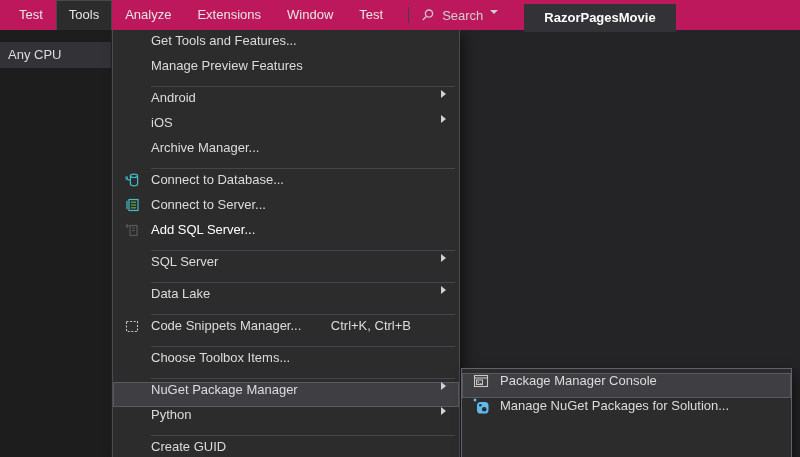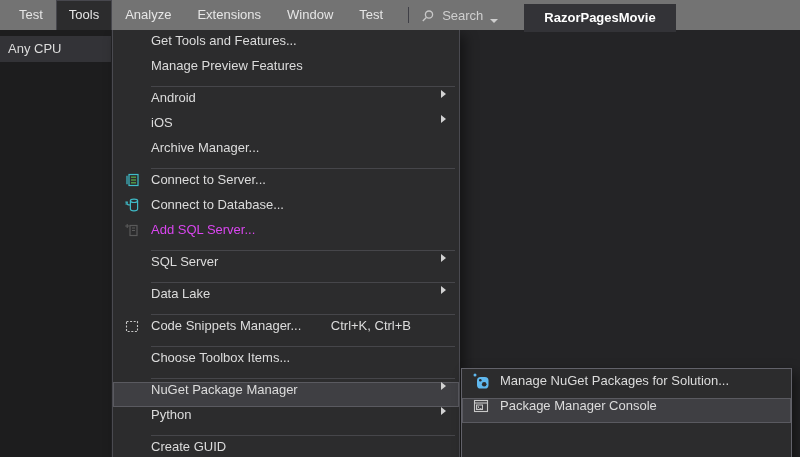--- a/index.html
+++ b/index.html
@@ -7,64 +7,64 @@
   body {
     position: relative;
     background: #242426;
     font-family: "Liberation Sans", sans-serif;
     color: #dcdcdc;
     font-size: 13px;
   }
   
   .menubar {
     position: absolute; top: 0; left: 0; width: 800px; height: 30px;
-    background: #737373; display: flex; align-items: center;
+    background: #be185d; display: flex; align-items: center;
     padding-left: 6px; z-index: 6;
   }
   .mb-item {
     padding: 0 13px; height: 30px; line-height: 29px;
     color: #e6e6e6; cursor: default; flex: none;
   }
   .mb-item.active {
     background: #2c2c2d;
     box-shadow: inset 1px 1px 0 #47474d, inset -1px 0 0 #47474d;
   }
   .mb-divider { width: 1px; height: 16px; background: #3f3f46; margin-left: 12px; flex: none; }
-  .searchbox { display: flex; align-items: flex-end; margin-left: 12px; color: #cfcfcf; flex: none; }
+  .searchbox { display: flex; align-items: flex-start; margin-left: 12px; color: #cfcfcf; flex: none; }
   .searchbox .s-label { margin: 0 7px 0 7px; }
   .caret-down {
     width: 0; height: 0; border-left: 4px solid transparent;
     border-right: 4px solid transparent; border-top: 4px solid #cfcfcf; margin-top: 2px;
   }
   .proj-badge {
     margin-left: 26px; background: #333337; color: #ffffff; font-weight: bold;
     height: 28px; line-height: 28px; padding: 0 20px; align-self: flex-start;
     margin-top: 4px; flex: none;
   }
   
   .left-panel { position: absolute; top: 30px; left: 0; width: 111px; height: 427px; background: #1d1d1e; }
   .anycpu {
-    margin-top: 6px; height: 26px; line-height: 26px; background: #333337;
+    margin-top: 12px; height: 26px; line-height: 26px; background: #333337;
     padding-left: 8px; color: #dcdcdc; cursor: default;
   }
   
   .menu-panel {
     position: absolute; top: 30px; left: 112px; width: 348px; height: 427px;
     background: #2c2c2d; padding-top: 3px; z-index: 5;
     border-left: 1px solid #4a4a50; border-right: 1px solid #4a4a50;
     box-shadow: 5px 5px 12px rgba(0,0,0,0.45);
   }
   .submenu-panel {
     position: absolute; top: 368px; left: 461px; width: 331px; height: 110px;
     background: #2c2c2d; padding-top: 4px; z-index: 7;
     border: 1px solid #62626a;
     box-shadow: 5px 5px 12px rgba(0,0,0,0.45);
   }
   .menu-row { display: flex; align-items: flex-start; height: 25px; color: #dcdcdc; cursor: default; }
-  .menu-row.disabled { color: #d946ef; }
+  .menu-row.disabled { color: #ffffff; }
   .menu-row.disabled svg * { stroke: #5a5a5a !important; fill-opacity: 0.4; }
   .menu-row.highlighted { background: #3f3f43; box-shadow: inset 0 0 0 1px #5a5a60; }
   .mi-icon { width: 38px; flex: none; display: flex; align-items: center; justify-content: center; }
   .mi-label { flex: none; white-space: nowrap; }
   .mi-fill { flex: 1; }
   .mi-shortcut { flex: none; margin-right: 30px; white-space: nowrap; }
   .mi-arrowcell { width: 18px; flex: none; display: flex; align-items: center; }
   .tri-right {
     width: 0; height: 0; border-top: 4px solid transparent;
     border-bottom: 4px solid transparent; border-left: 5px solid #d2d2d2;
@@ -134,46 +134,46 @@
     <div class="menu-row">
       <span class="mi-icon"></span>
       <span class="mi-label">Archive Manager...</span>
       <span class="mi-fill"></span>
       <span class="mi-arrowcell"></span>
     </div>
     <div class="menu-sep"></div>
     <div class="menu-row">
       <span class="mi-icon">
         <svg width="16" height="16" viewBox="0 0 16 16">
-      <rect x="5" y="2.5" width="9" height="11" fill="none" stroke="#3fbdc9" stroke-width="1.2"></rect>
-      <line x1="7" y1="5.2" x2="12" y2="5.2" stroke="#57a64a" stroke-width="1.3"></line>
-      <line x1="7" y1="8" x2="12" y2="8" stroke="#57a64a" stroke-width="1.3"></line>
-      <line x1="7" y1="10.8" x2="12" y2="10.8" stroke="#57a64a" stroke-width="1.3"></line>
-      <path d="M3 3.8v8.4" stroke="#3fbdc9" stroke-width="1.2"></path>
-    </svg>
-      </span>
-      <span class="mi-label">Connect to Server...</span>
-      <span class="mi-fill"></span>
-      <span class="mi-arrowcell"></span>
-    </div>
-    <div class="menu-row">
-      <span class="mi-icon">
-        <svg width="16" height="16" viewBox="0 0 16 16">
       <g fill="none" stroke="#3fbdc9" stroke-width="1.2">
         <ellipse cx="10" cy="3.8" rx="3.6" ry="1.7"></ellipse>
         <path d="M6.4 3.8v8.2c0 1 1.6 1.8 3.6 1.8s3.6-.8 3.6-1.8V3.8"></path>
         <path d="M6.4 8c-2 0-3.2-.7-3.2-1.6"></path>
         <path d="M3.2 4.6v2M1.4 5.1h1.8M1.4 7h1.8"></path>
       </g>
     </svg>
       </span>
       <span class="mi-label">Connect to Database...</span>
       <span class="mi-fill"></span>
       <span class="mi-arrowcell"></span>
     </div>
+    <div class="menu-row">
+      <span class="mi-icon">
+        <svg width="16" height="16" viewBox="0 0 16 16">
+      <rect x="5" y="2.5" width="9" height="11" fill="none" stroke="#3fbdc9" stroke-width="1.2"></rect>
+      <line x1="7" y1="5.2" x2="12" y2="5.2" stroke="#57a64a" stroke-width="1.3"></line>
+      <line x1="7" y1="8" x2="12" y2="8" stroke="#57a64a" stroke-width="1.3"></line>
+      <line x1="7" y1="10.8" x2="12" y2="10.8" stroke="#57a64a" stroke-width="1.3"></line>
+      <path d="M3 3.8v8.4" stroke="#3fbdc9" stroke-width="1.2"></path>
+    </svg>
+      </span>
+      <span class="mi-label">Connect to Server...</span>
+      <span class="mi-fill"></span>
+      <span class="mi-arrowcell"></span>
+    </div>
     <div class="menu-row disabled">
       <span class="mi-icon">
         <svg width="16" height="16" viewBox="0 0 16 16">
       <rect x="6" y="3.5" width="7" height="10" fill="none" stroke="#5a5a5a" stroke-width="1.2"></rect>
       <line x1="8" y1="6" x2="11" y2="6" stroke="#5a5a5a"></line>
       <line x1="8" y1="8.5" x2="11" y2="8.5" stroke="#5a5a5a"></line>
       <path d="M3.2 2v4M1.2 4h4" stroke="#5a5a5a" stroke-width="1.1"></path>
     </svg>
       </span>
       <span class="mi-label">Add SQL Server...</span>
@@ -237,40 +237,40 @@
     <div class="menu-sep"></div>
     <div class="menu-row">
       <span class="mi-icon"></span>
       <span class="mi-label">Create GUID</span>
       <span class="mi-fill"></span>
       <span class="mi-arrowcell"></span>
     </div>
   </div>
 
 <div class="submenu-panel" id="nuget-submenu">
-    <div class="menu-row">
-      <span class="mi-icon">
-        <svg width="16" height="16" viewBox="0 0 16 16">
-      <rect x="4" y="4" width="11.5" height="11.5" rx="3.6" fill="#5fb8ee"></rect>
-      <circle cx="11.2" cy="11.2" r="2.3" fill="#2c2c2d"></circle>
-      <circle cx="7.3" cy="7.3" r="1.3" fill="#2c2c2d"></circle>
-      <circle cx="2" cy="2" r="1.5" fill="#5fb8ee"></circle>
-    </svg>
-      </span>
-      <span class="mi-label">Manage NuGet Packages for Solution...</span>
-      <span class="mi-fill"></span>
-      <span class="mi-arrowcell"></span>
-    </div>
     <div class="menu-row highlighted">
       <span class="mi-icon">
         <svg width="16" height="16" viewBox="0 0 16 16">
       <rect x="1.5" y="2.5" width="13" height="11" fill="none" stroke="#c8c8c8" stroke-width="1.1"></rect>
       <line x1="1.5" y1="5" x2="14.5" y2="5" stroke="#c8c8c8" stroke-width="1.1"></line>
       <rect x="3.5" y="7" width="6" height="4.5" fill="none" stroke="#c8c8c8" stroke-width="1"></rect>
       <path d="M4.6 8.2l1.4 1-1.4 1" fill="none" stroke="#c8c8c8" stroke-width="0.9"></path>
       <line x1="6.6" y1="10.6" x2="8.4" y2="10.6" stroke="#c8c8c8" stroke-width="0.9"></line>
     </svg>
       </span>
       <span class="mi-label">Package Manager Console</span>
       <span class="mi-fill"></span>
       <span class="mi-arrowcell"></span>
     </div>
+    <div class="menu-row">
+      <span class="mi-icon">
+        <svg width="16" height="16" viewBox="0 0 16 16">
+      <rect x="4" y="4" width="11.5" height="11.5" rx="3.6" fill="#5fb8ee"></rect>
+      <circle cx="11.2" cy="11.2" r="2.3" fill="#2c2c2d"></circle>
+      <circle cx="7.3" cy="7.3" r="1.3" fill="#2c2c2d"></circle>
+      <circle cx="2" cy="2" r="1.5" fill="#5fb8ee"></circle>
+    </svg>
+      </span>
+      <span class="mi-label">Manage NuGet Packages for Solution...</span>
+      <span class="mi-fill"></span>
+      <span class="mi-arrowcell"></span>
+    </div>
   </div>
 
 </body></html>

